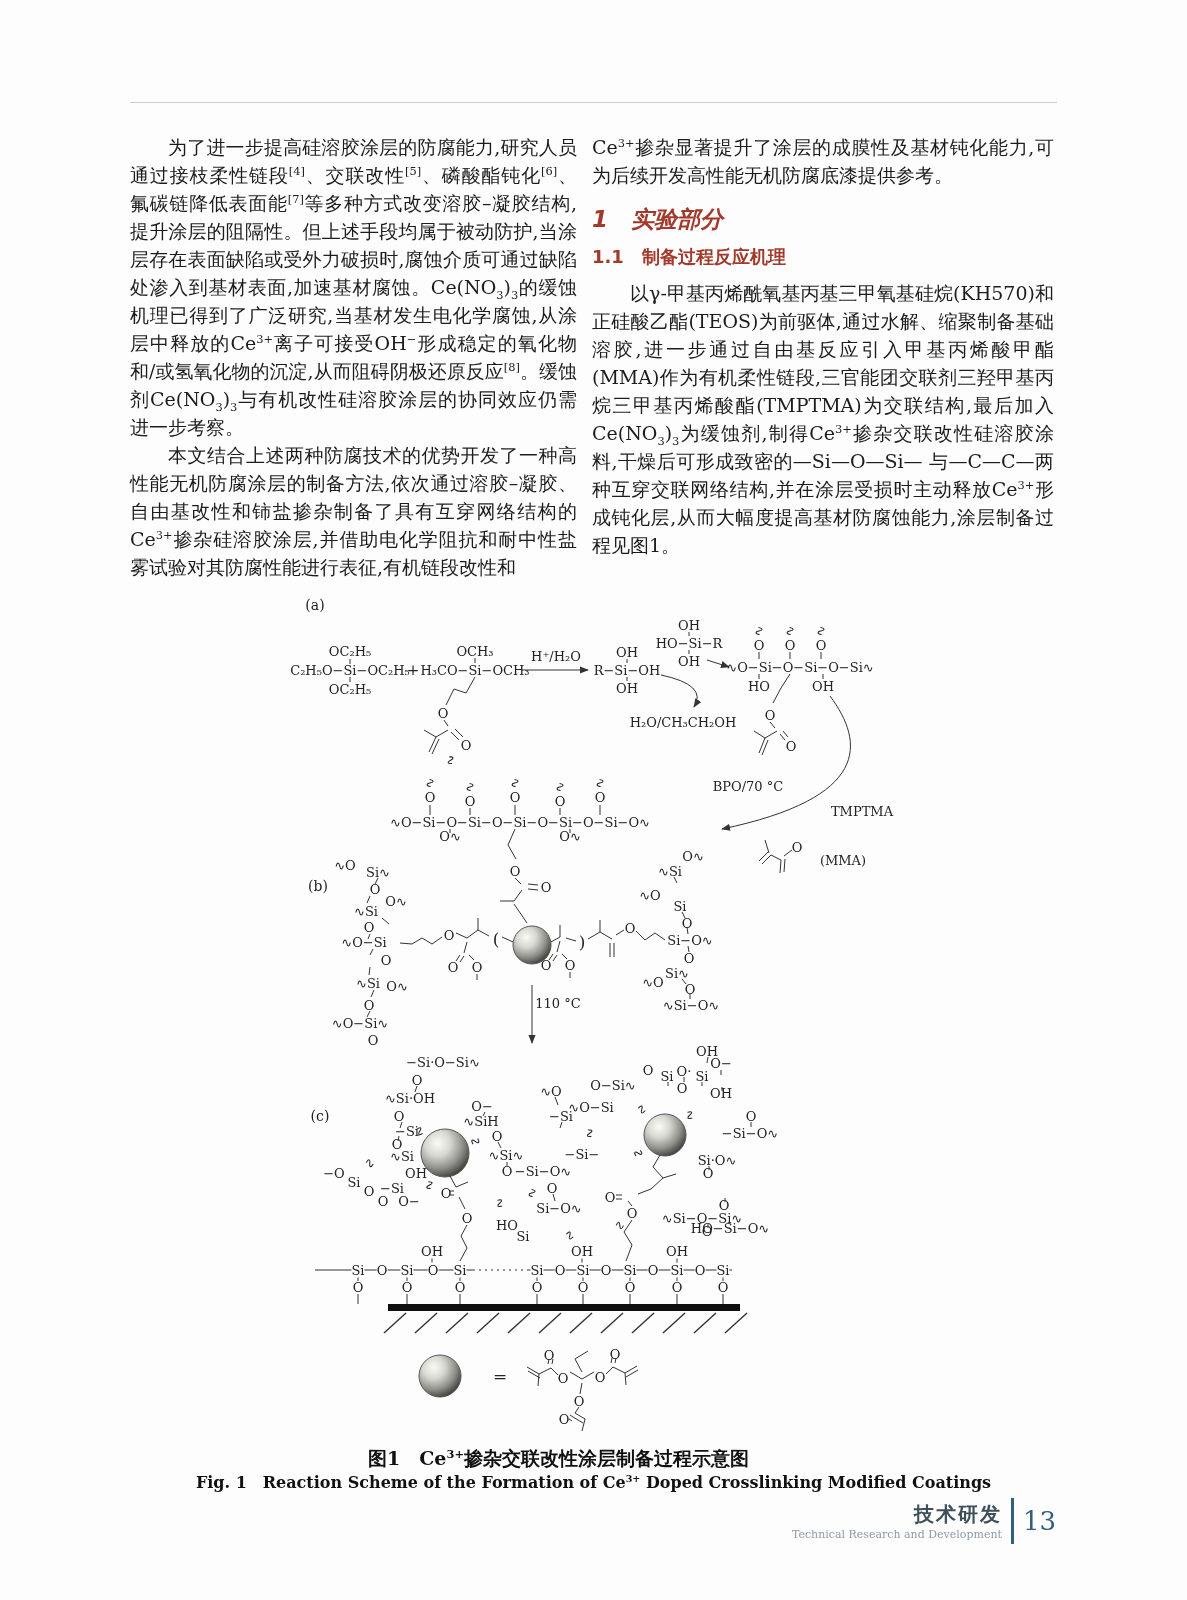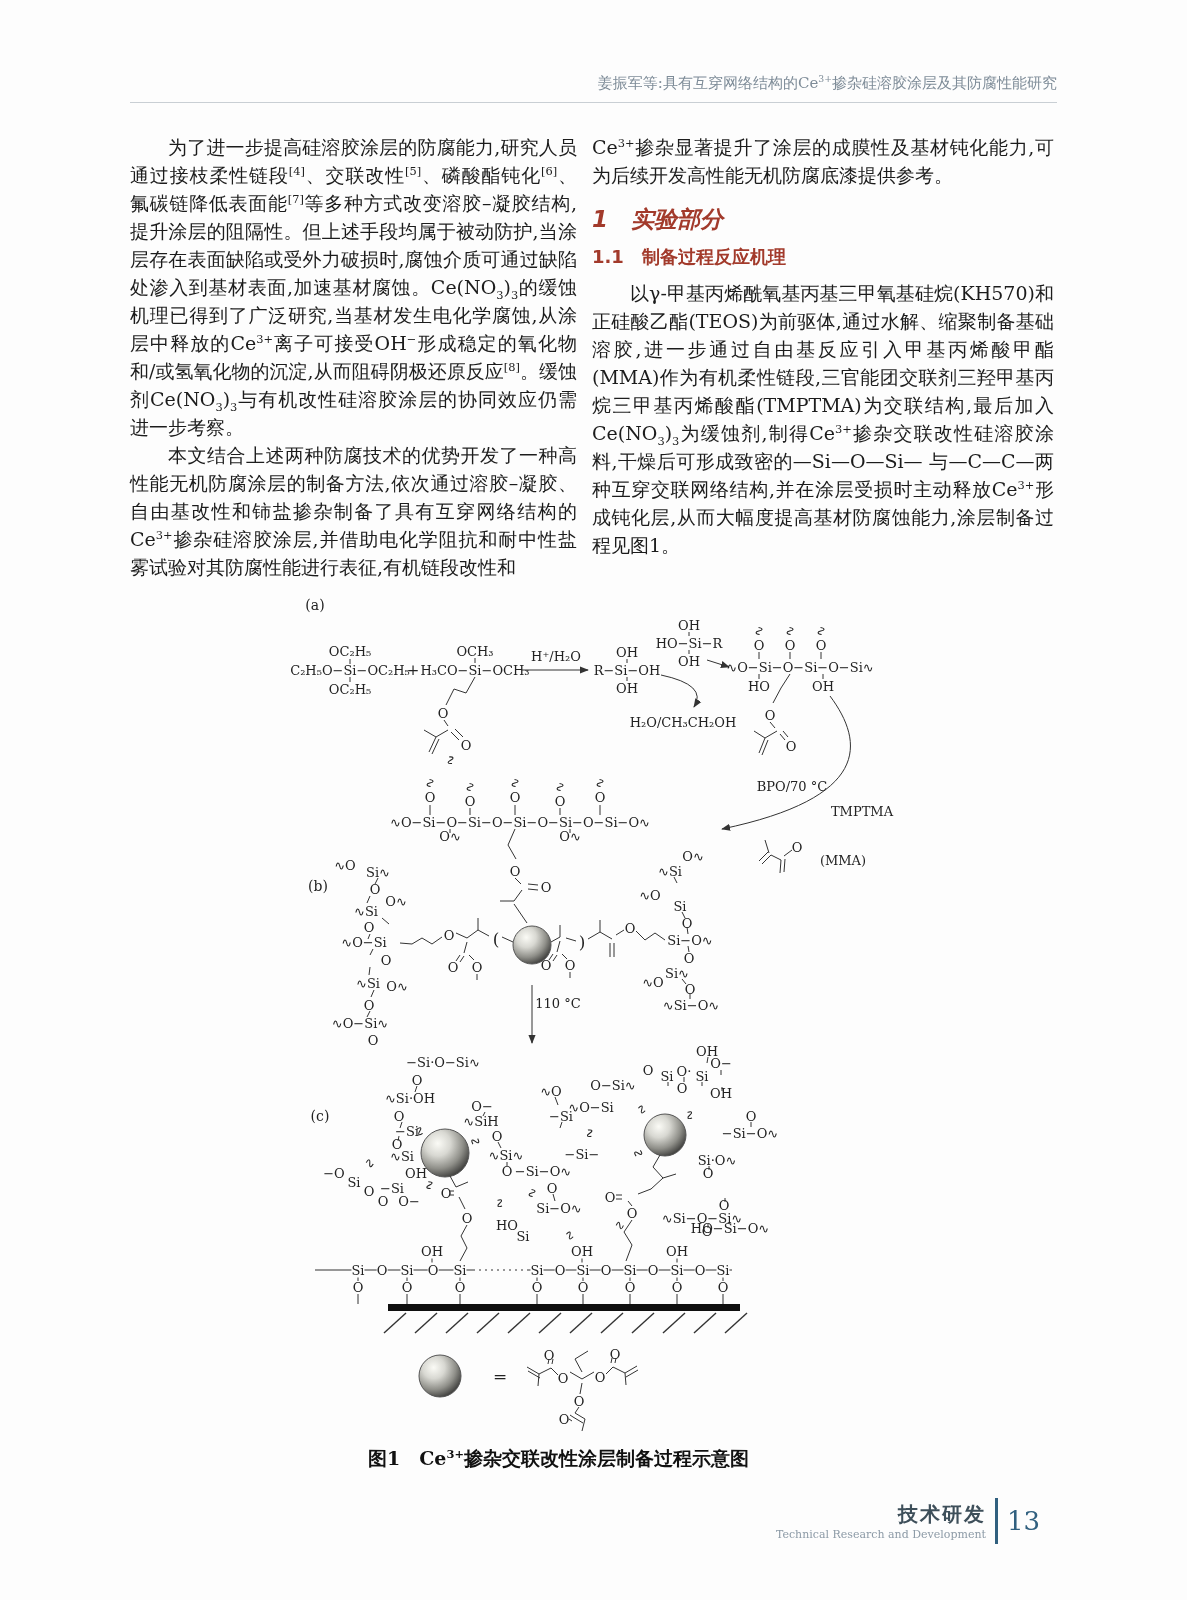--- a/index.html
+++ b/index.html
@@ -21,34 +21,33 @@
          margin:0 0 8px;font-weight:bold;}
   .figure{position:absolute;left:270px;top:593px;width:745px;height:852px;}
   .figure svg{position:absolute;left:0;top:0;}
   .flb{position:absolute;font:13px "DejaVu Serif","Liberation Serif",serif;color:#222;
        white-space:nowrap;}
   .cap-zh{position:absolute;left:0;top:1446px;width:1117px;text-align:center;
           font-weight:bold;font-size:19px;color:#111;}
   .cap-en{position:absolute;left:0;top:1473px;width:1187px;text-align:center;
           font-weight:bold;font-size:16px;color:#111;}
   .cap-zh sup,.cap-en sup{font-size:.6em;line-height:0;}
-  .footer{position:absolute;right:147px;top:1498px;display:flex;align-items:center;gap:9px;}
+  .footer{position:absolute;right:131px;top:1498px;display:flex;align-items:center;gap:9px;}
   .f-text{text-align:right;}
   .f-zh{font-family:"DejaVu Sans","Liberation Sans",sans-serif;font-size:20px;font-weight:bold;
         color:#3e4f5a;letter-spacing:2px;}
   .f-en{font-size:11px;color:#8c9aa6;}
   .f-bar{width:3px;height:46px;background:#31607f;}
   .f-num{font-size:26px;color:#31607f;}
 </style>
 </head>
 <body>
 
 <div class="page">
 
-  <div class="header"><span>姜振军等:具有互穿网络结构的Ce</span><sup>3+</sup><span>掺杂硅溶胶涂层及其防腐性能研究</span></div>
   <div class="rule"></div>
 
   <div class="col left-col">
     <p><span>为了进一步提高硅溶胶涂层的防腐能力,研究人员通过接枝柔性链段</span><sup>[4]</sup><span>、交联改性</span><sup>[5]</sup><span>、磷酸酯钝化</span><sup>[6]</sup><span>、氟碳链降低表面能</span><sup>[7]</sup><span>等多种方式改变溶胶–凝胶结构,提升涂层的阻隔性。但上述手段均属于被动防护,当涂层存在表面缺陷或受外力破损时,腐蚀介质可通过缺陷处渗入到基材表面,加速基材腐蚀。Ce(NO</span><sub>3</sub><span>)</span><sub>3</sub><span>的缓蚀机理已得到了广泛研究,当基材发生电化学腐蚀,从涂层中释放的Ce</span><sup>3+</sup><span>离子可接受OH</span><sup>−</sup><span>形成稳定的氧化物和/或氢氧化物的沉淀,从而阻碍阴极还原反应</span><sup>[8]</sup><span>。缓蚀剂Ce(NO</span><sub>3</sub><span>)</span><sub>3</sub><span>与有机改性硅溶胶涂层的协同效应仍需进一步考察。</span></p>
     <p><span>本文结合上述两种防腐技术的优势开发了一种高性能无机防腐涂层的制备方法,依次通过溶胶–凝胶、自由基改性和铈盐掺杂制备了具有互穿网络结构的Ce</span><sup>3+</sup><span>掺杂硅溶胶涂层,并借助电化学阻抗和耐中性盐雾试验对其防腐性能进行表征,有机链段改性和</span></p>
   </div>
 
   <div class="col right-col">
     <p class="noindent"><span>Ce</span><sup>3+</sup><span>掺杂显著提升了涂层的成膜性及基材钝化能力,可为后续开发高性能无机防腐底漆提供参考。</span></p>
     <h1 class="sec">1　实验部分</h1>
@@ -310,21 +309,21 @@
         <span class="flb" style="left: 520px; top: 52px; transform: translate(-50%, -50%);">O</span>
         <span class="flb" style="left: 551px; top: 52px; transform: translate(-50%, -50%);">O</span>
         <span class="flb" style="left: 489px; top: 38px; transform: translate(-50%, -50%) rotate(90deg);">∿</span>
         <span class="flb" style="left: 520px; top: 38px; transform: translate(-50%, -50%) rotate(90deg);">∿</span>
         <span class="flb" style="left: 551px; top: 38px; transform: translate(-50%, -50%) rotate(90deg);">∿</span>
         <span class="flb" style="left: 530px; top: 74px; transform: translate(-50%, -50%);">∿O−Si−O−Si−O−Si∿</span>
         <span class="flb" style="left: 489px; top: 93px; transform: translate(-50%, -50%);">HO</span>
         <span class="flb" style="left: 553px; top: 93px; transform: translate(-50%, -50%);">OH</span>
         <span class="flb" style="left: 500px; top: 122px; transform: translate(-50%, -50%);">O</span>
         <span class="flb" style="left: 521px; top: 153px; transform: translate(-50%, -50%);">O</span>
-        <span class="flb" style="left: 522px; top: 193px; transform: translate(-50%, -50%);">BPO/70 °C</span>
+        <span class="flb" style="left: 478px; top: 193px; transform: translate(-50%, -50%);">BPO/70 °C</span>
         <span class="flb" style="left: 592px; top: 218px; transform: translate(-50%, -50%);">TMPTMA</span>
         <span class="flb" style="left: 573px; top: 267px; transform: translate(-50%, -50%);">(MMA)</span>
         <span class="flb" style="left: 527px; top: 254px; transform: translate(-50%, -50%);">O</span>
         <span class="flb" style="left: 181px; top: 167px; transform: translate(-50%, -50%) rotate(75deg);">∿</span>
         <span class="flb" style="left: 48px; top: 293px; font-size: 14px; transform: translate(-50%, -50%);">(b)</span>
         <span class="flb" style="left: 250px; top: 229px; transform: translate(-50%, -50%);">∿O−Si−O−Si−O−Si−O−Si−O−Si−O∿</span>
         <span class="flb" style="left: 160px; top: 204px; transform: translate(-50%, -50%);">O</span>
         <span class="flb" style="left: 200px; top: 208px; transform: translate(-50%, -50%);">O</span>
         <span class="flb" style="left: 245px; top: 204px; transform: translate(-50%, -50%);">O</span>
         <span class="flb" style="left: 290px; top: 208px; transform: translate(-50%, -50%);">O</span>
@@ -462,20 +461,21 @@
         <span class="flb" style="left: 262px; top: 600px; transform: translate(-50%, -50%) rotate(90deg);">∿</span>
         <span class="flb" style="left: 320px; top: 540px; transform: translate(-50%, -50%) rotate(70deg);">∿</span>
         <span class="flb" style="left: 350px; top: 632px; transform: translate(-50%, -50%) rotate(10deg);">∿</span>
         <span class="flb" style="left: 300px; top: 642px; transform: translate(-50%, -50%) rotate(30deg);">∿</span>
         <span class="flb" style="left: 100px; top: 570px; transform: translate(-50%, -50%) rotate(20deg);">∿</span>
         <span class="flb" style="left: 230px; top: 610px; transform: translate(-50%, -50%) rotate(60deg);">∿</span>
       </div>
   </div>
 
   <div class="cap-zh"><span>图1　Ce</span><sup>3+</sup><span>掺杂交联改性涂层制备过程示意图</span></div>
+  <div class="cap-en"><span>Fig. 1　Reaction Scheme of the Formation of Ce</span><sup>3+</sup><span> Doped Crosslinking Modified Coatings</span></div>
 
   <div class="footer">
     <div class="f-text">
       <div class="f-zh">技术研发</div>
       <div class="f-en">Technical Research and Development</div>
     </div>
     <div class="f-bar"></div>
     <div class="f-num">13</div>
   </div>
 

